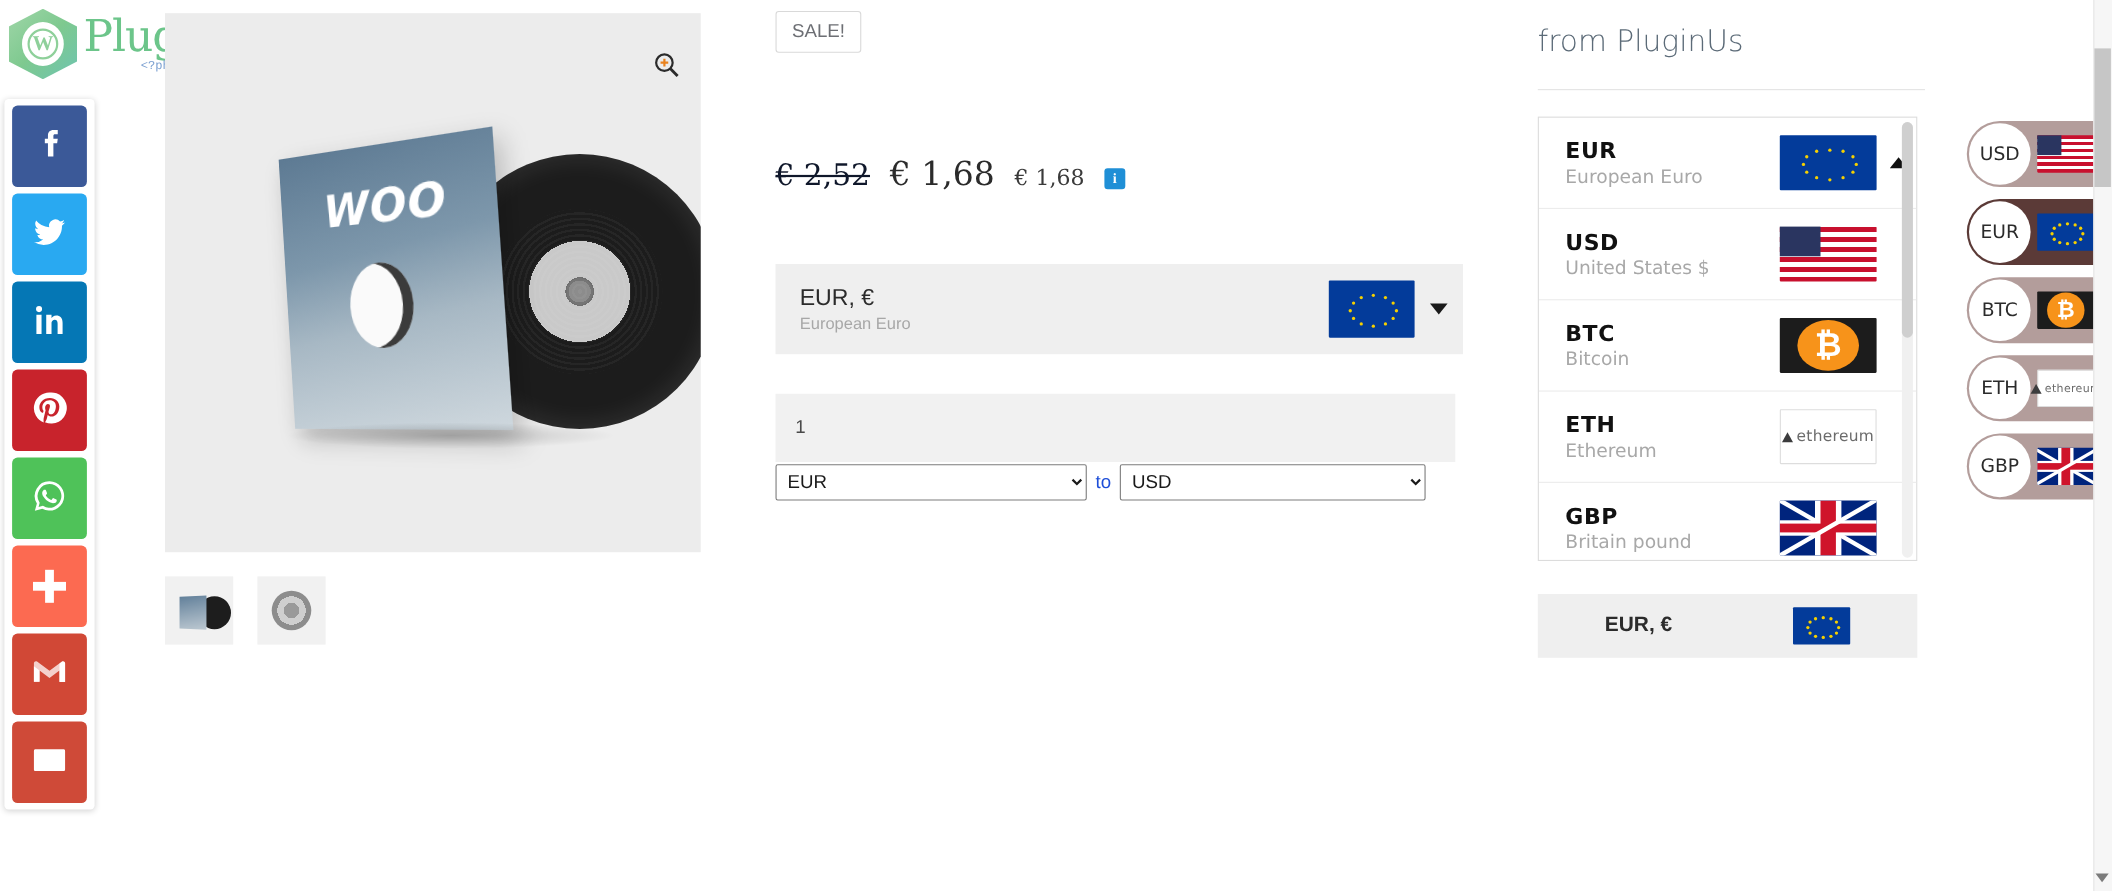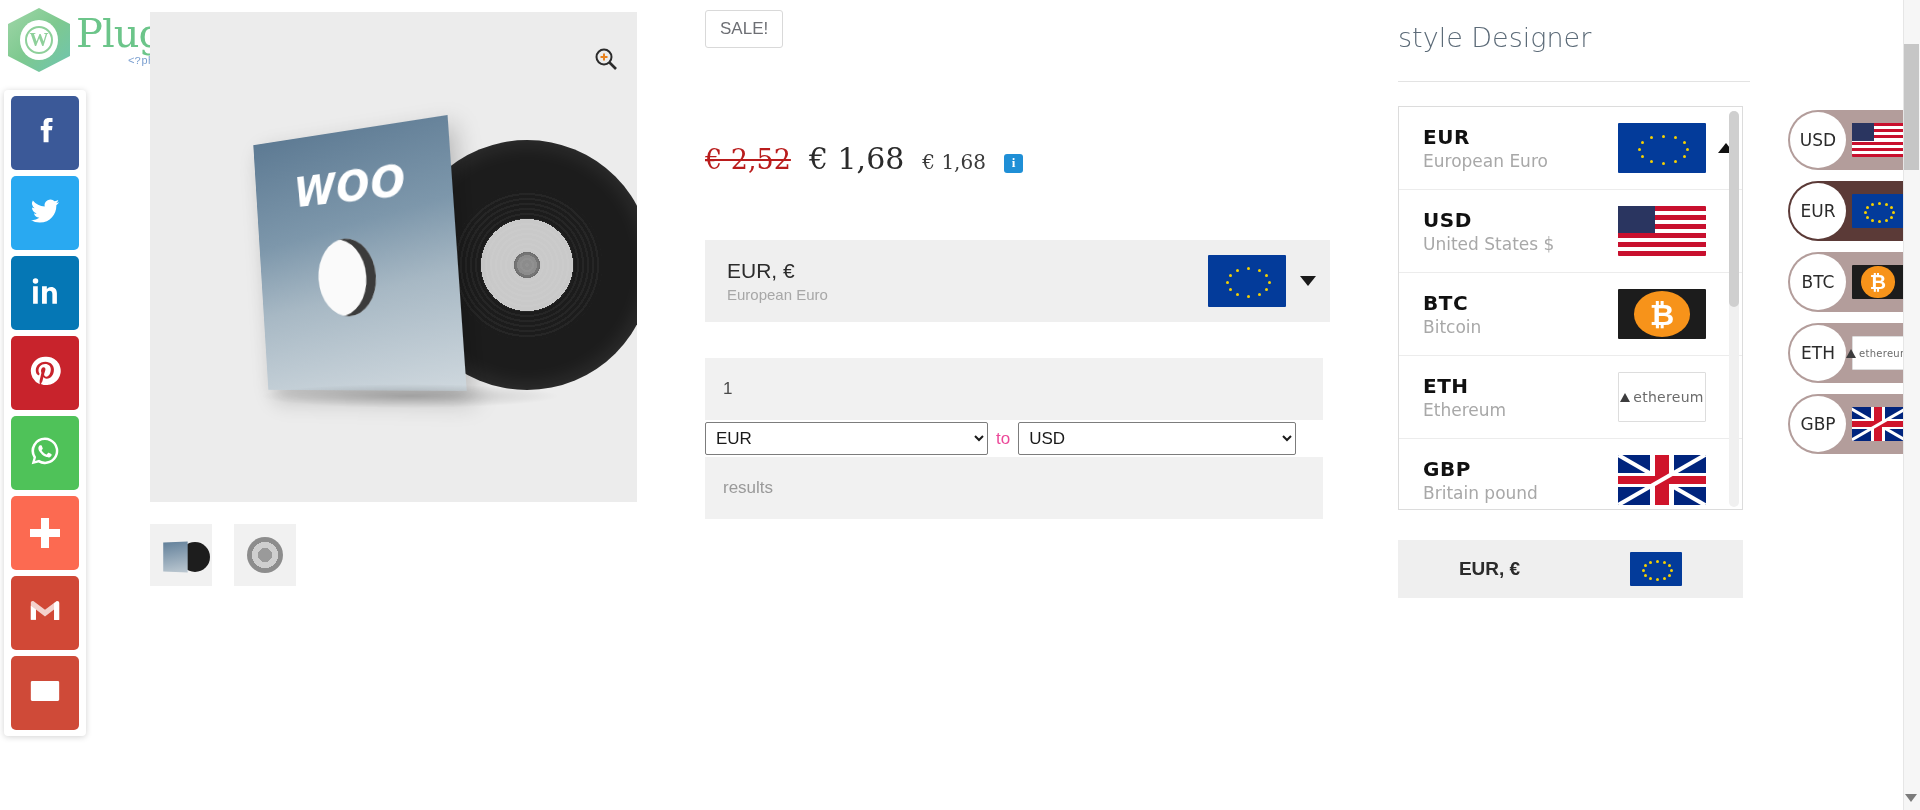--- a/index.html
+++ b/index.html
@@ -134,21 +134,21 @@
   .summary { position: absolute; left: 705px; top: 10px; width: 625px; }
   .sale-badge {
     display: inline-block; border: 1px solid #d9d9d9; border-radius: 3px;
     padding: 8px 14px; font-size: 17px; color: #6d6f74; background:#fff;
   }
   .product-title {
     margin-top: 24px; font-size: 53px; font-weight: 300; color: #2b2b2b;
     font-family: "DejaVu Sans", sans-serif; letter-spacing: -0.5px; line-height: 1.05;
   }
   .price-row { margin-top: 58px; display: flex; align-items: baseline; gap: 18px; }
-  .price-old { font-size: 27px; color: #b91c1c; text-decoration: line-through; font-family:"DejaVu Serif", serif;margin-top:38px; }
+  .price-old { font-size: 27px; color: #0f172a; text-decoration: line-through; font-family:"DejaVu Serif", serif;margin-top:38px; }
   .price-new { font-size: 30px; color: #2b2b2b; font-family:"DejaVu Serif", serif; }
   .price-alt { font-size: 20px; color: #3a3a3a; font-family:"DejaVu Serif", serif; }
   .info-icon {
     display:inline-flex; align-items:center; justify-content:center;
     width: 19px; height: 19px; border-radius: 3px; background: #1f8fd6;
     color:#fff; font-size: 13px; font-weight: bold; font-family:"Liberation Serif", serif;
     position: relative; top: -2px; cursor:pointer;
   }
 
   
@@ -175,21 +175,21 @@
     font-family: "Liberation Sans", sans-serif;
   }
   .conv-selects { display: flex; align-items: center; gap: 8px; margin-top: 2px; }
   .conv-selects select {
     height: 33px; font-size: 17px; padding: 2px 6px; color: #1a1a1a;
     background: #fff; border: 1px solid #7c7c7c; border-radius: 2px;
     font-family: "Liberation Sans", sans-serif;
   }
   #conv-from { width: 283px; }
   #conv-to { width: 278px; }
-  .conv-to-label { font-size: 17px; color: #ec4899; }
+  .conv-to-label { font-size: 17px; color: #1d4ed8; }
   .conv-results {
     margin-top: 2px; width: 100%; height: 62px; background: #f1f1f1;
     display: flex; align-items: center; padding: 0 18px;
     font-size: 17px; color: #9a9a9a;
   }
   .conv-btn {
     margin-top: 8px; background: #3f3f3f; color: #fff; border: none;
     padding: 18px 32px; font-size: 20px; font-weight: bold; cursor: pointer;
     font-family: "Liberation Sans", sans-serif;
   }
@@ -439,26 +439,25 @@
     </div>
 
     
     <div class="converter">
       <input class="conv-amount" value="1" style="">
       <div class="conv-selects">
         <select id="conv-from"><option value="EUR">EUR</option><option value="USD">USD</option><option value="BTC">BTC</option><option value="ETH">ETH</option><option value="GBP">GBP</option><option value="JPY">JPY</option><option value="UAH">UAH</option><option value="RUB">RUB</option><option value="KRW">KRW</option><option value="INR">INR</option></select>
         <span class="conv-to-label">to</span>
         <select id="conv-to"><option value="EUR">EUR</option><option value="USD" selected="">USD</option><option value="BTC">BTC</option><option value="ETH">ETH</option><option value="GBP">GBP</option><option value="JPY">JPY</option><option value="UAH">UAH</option><option value="RUB">RUB</option><option value="KRW">KRW</option><option value="INR">INR</option></select>
       </div>
-      <div class="conv-results">results</div>
     </div>
   </div>
 
   <div class="right-col">
-    <div class="from-designer">style Designer</div>
+    <div class="from-designer">from PluginUs</div>
     <div class="hr-line"></div>
 
     <div class="dropdown-panel">
       <div class="dd-list" id="dd-list">
           <div class="dd-item">
             <div class="dd-texts">
               <div class="dd-code">EUR</div>
               <div class="dd-name">European Euro</div>
             </div>
             <div class="dd-flag-box">

